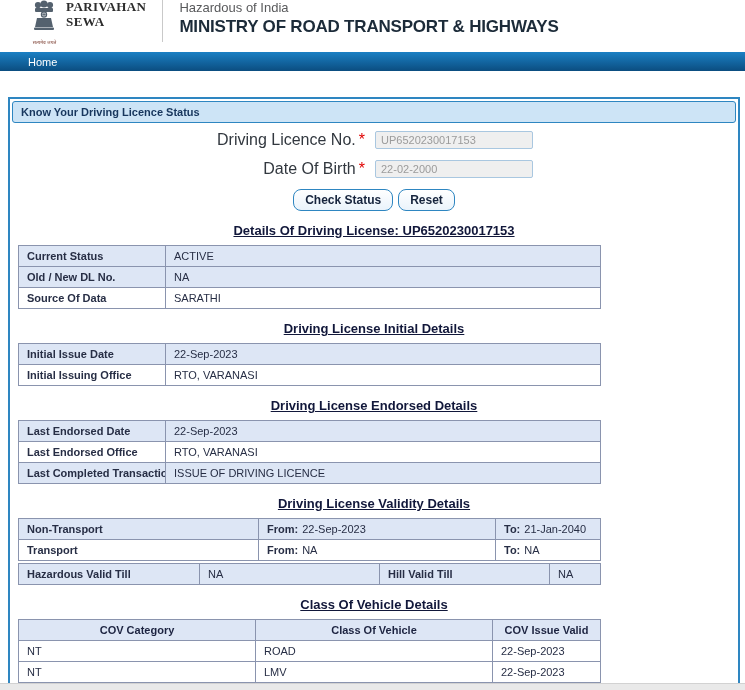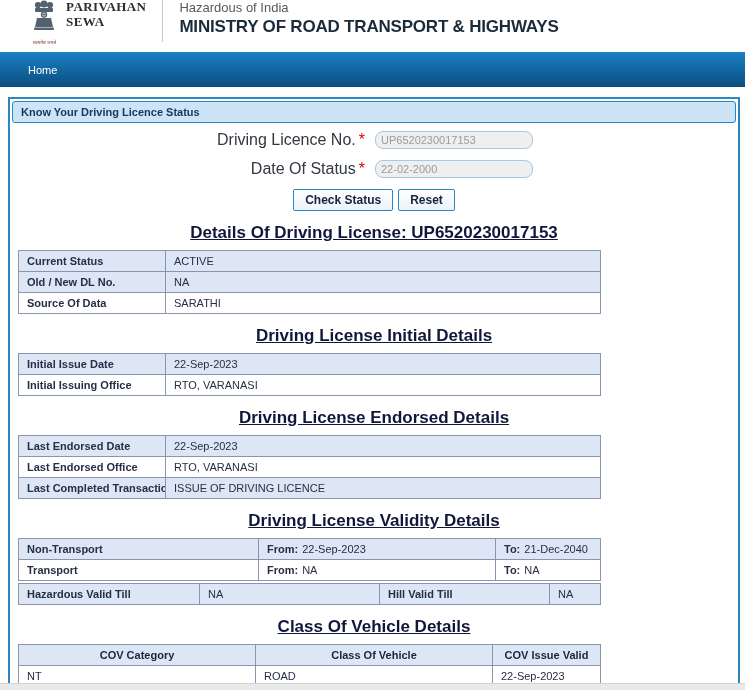--- a/index.html
+++ b/index.html
@@ -13,44 +13,44 @@
   .site-header { display:flex; height:52px; background:#fff; padding-left:30px; }
   .emblem-wrap { width:28px; margin-right:8px; text-align:center; line-height:1; }
   .emblem-caption { font-size:6px; color:#7a3b2e; white-space:nowrap; display:block; transform:scale(.8); }
   .logo-text { font-family:"Liberation Serif", serif; font-weight:bold; font-size:13px; line-height:1.15;
                color:#2d2d2d; letter-spacing:.4px; margin-right:16px; }
   .header-divider { width:1px; height:42px; background:#c9c9c9; margin-right:16px; }
   .govt-label { font-size:13px; color:#58595b; margin-bottom:2px; }
   .ministry-title { font-size:17px; font-weight:bold; color:#1c2b39; letter-spacing:-.2px; }
 
   
-  .nav-bar { height:35px; background:linear-gradient(#1b80c4,#0b4d80); display:flex; align-items:center; padding-left:28px; }
+  .nav-bar { height:19px; background:linear-gradient(#1b80c4,#0b4d80); display:flex; align-items:center; padding-left:28px; }
   .nav-item { color:#ffffff; font-size:11px; cursor:pointer; }
 
   
   .main-panel { position:absolute; left:8px; top:97px; width:732px; height:640px;
                 border:2px solid #2e86c1; background:#fff; }
   .panel-title-bar { margin:2px; background:#cde4f6; border:1px solid #2e86c1; border-radius:3px;
                      padding:4px 8px; font-size:11px; font-weight:bold; color:#17365d; }
 
   
   .form-area { padding-top:6px; }
   .form-row { display:flex; align-items:center; justify-content:center; margin-bottom:11px; }
   .form-label { width:150px; text-align:right; font-size:16px; color:#32383f; margin-right:10px; }
   .req { color:#e00000; margin-left:3px; }
   .form-input { width:158px; height:18px; font-size:11px; color:#9b9b9b; background:#efefef;
-                border:1px solid #a9c7e0; border-radius:8px; padding:1px 5px;
+                border:1px solid #a9c7e0; border-radius:2px; padding:1px 5px;
                 font-family:"Liberation Sans", sans-serif; }
   .btn-row { display:flex; justify-content:center; gap:5px; margin:4px 0 6px 0; }
   .btn { font-size:12px; font-weight:bold; color:#16243d; background:linear-gradient(#ffffff,#eaf3fb);
-         border:1px solid #2e86c1; border-radius:2px; padding:3px 11px; cursor:pointer;
+         border:1px solid #2e86c1; border-radius:8px; padding:3px 11px; cursor:pointer;
          font-family:"Liberation Sans", sans-serif; }
 
   
-  .section-heading { text-align:center; font-size:17px; font-weight:bold; text-decoration:underline;
+  .section-heading { text-align:center; font-size:13px; font-weight:bold; text-decoration:underline;
                      color:#11173a; margin:12px 0 7px 0; }
   table.dl { border-collapse:collapse; width:583px; margin-left:8px; font-size:11px;
              border:1px solid #3f4a70; table-layout:fixed; }
   table.dl td { border:1px solid #8a94ae; padding:3px 8px; height:21px; color:#272e45;
                 overflow:hidden; white-space:nowrap; }
   td.lbl { font-weight:bold; color:#1c2340; }
   tr.alt { background:#dde6f5; }
   .kv-label { font-weight:bold; margin-right:4px; }
   .gap2 { height:2px; }
   table.cov td.hdr { font-weight:bold; text-align:center; color:#1c2340; }
@@ -94,21 +94,21 @@
 
 <div class="main-panel">
   <div class="panel-title-bar">Know Your Driving Licence Status</div>
 
   <div class="form-area">
     <div class="form-row">
       <span class="form-label"><span>Driving Licence No.</span><span class="req">*</span></span>
       <input class="form-input" type="text" value="UP6520230017153" style="">
     </div>
     <div class="form-row">
-      <span class="form-label"><span>Date Of Status</span><span class="req">*</span></span>
+      <span class="form-label"><span>Date Of Birth</span><span class="req">*</span></span>
       <input class="form-input" type="text" value="22-02-2000" style="">
     </div>
     <div class="btn-row">
       <button class="btn">Check Status</button>
       <button class="btn">Reset</button>
     </div>
   </div>
 
   <div class="section-heading">Details Of Driving License: UP6520230017153</div>
   <table class="dl">
@@ -176,21 +176,21 @@
   <table class="dl">
     <colgroup>
         <col style="width:240px">
         <col style="width:237px">
         <col>
       </colgroup>
     <tbody>
         <tr class="alt">
       <td class="lbl">Non-Transport</td>
       <td><span class="kv-label">From:</span><span>22-Sep-2023</span></td>
-      <td><span class="kv-label">To:</span><span>21-Dec-2040</span></td>
+      <td><span class="kv-label">To:</span><span>21-Jan-2040</span></td>
     </tr>
     <tr>
       <td class="lbl">Transport</td>
       <td><span class="kv-label">From:</span><span>NA</span></td>
       <td><span class="kv-label">To:</span><span>NA</span></td>
     </tr>
   </tbody>
     </table>
   <div class="gap2"></div>
   <table class="dl">

